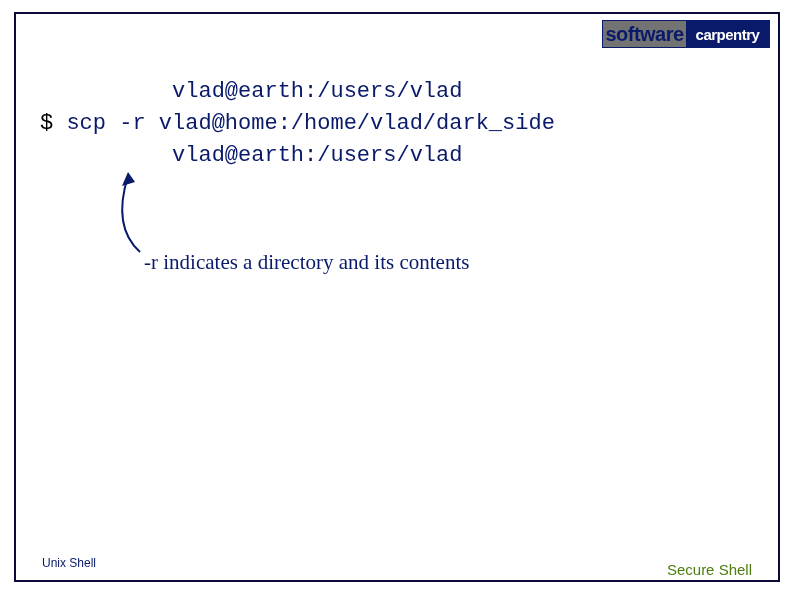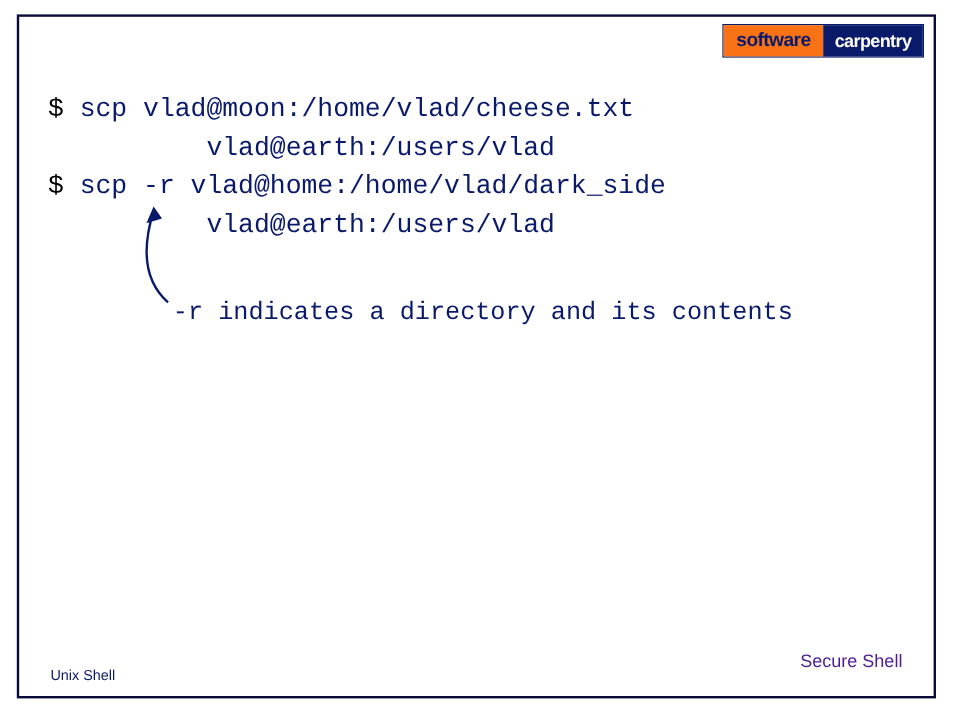--- a/index.html
+++ b/index.html
@@ -24,24 +24,24 @@
     right: 8px;
     top: 6px;
     width: 168px;
     height: 28px;
     border: 1px solid #0a1a6a;
     display: flex;
     flex-direction: row;
   }
   .logo-left {
     flex: 1;
-    background: #f97316;
+    background: #737373;
     color: #0a1a6a;
     font-weight: bold;
-    font-size: 16px;
+    font-size: 20px;
     display: flex;
     align-items: center;
     justify-content: center;
     letter-spacing: -0.5px;
   }
   .logo-right {
     flex: 1;
     background: #0a1a6a;
     color: #fff;
     font-weight: bold;
@@ -64,21 +64,21 @@
     white-space: pre;
     color: #0a1a6a;
   }
   .prompt {
     color: #000;
   }
   .annotation {
     position: absolute;
     left: 128px;
     top: 236px;
-    font-family: Liberation Mono, monospace;
+    font-family: Liberation Serif, serif;
     font-size: 21px;
     color: #0a1a6a;
   }
   .arrow-svg {
     position: absolute;
     left: 88px;
     top: 158px;
     width: 60px;
     height: 90px;
     overflow: visible;
@@ -86,38 +86,37 @@
   .footer-left {
     position: absolute;
     left: 26px;
     bottom: 10px;
     font-size: 12px;
     color: #0a1a6a;
   }
   .footer-right {
     position: absolute;
     right: 26px;
-    bottom: 20px;
+    bottom: 2px;
     font-size: 15px;
-    color: #4c1d95;
+    color: #4d7c0f;
     margin-top: 20px;
   }
 </style>
 </head>
 <body>
 
 <div class="slide-frame">
 
   <div class="logo">
     <div class="logo-left">software</div>
     <div class="logo-right">carpentry</div>
   </div>
 
   <div class="content">
-    <div class="cmd-line"><span class="prompt">$</span><span> scp vlad@moon:/home/vlad/cheese.txt</span></div>
     <div class="cmd-line"><span>          vlad@earth:/users/vlad</span></div>
     <div class="cmd-line"><span class="prompt">$</span><span> scp -r vlad@home:/home/vlad/dark_side</span></div>
     <div class="cmd-line"><span>          vlad@earth:/users/vlad</span></div>
   </div>
 
   <svg class="arrow-svg" viewBox="0 0 60 90">
     <path d="M 36 80 Q 8 55 24 4" stroke="#0a1a6a" stroke-width="2" fill="none"></path>
     <polygon points="24,0 18,14 31,10" fill="#0a1a6a"></polygon>
   </svg>
 

